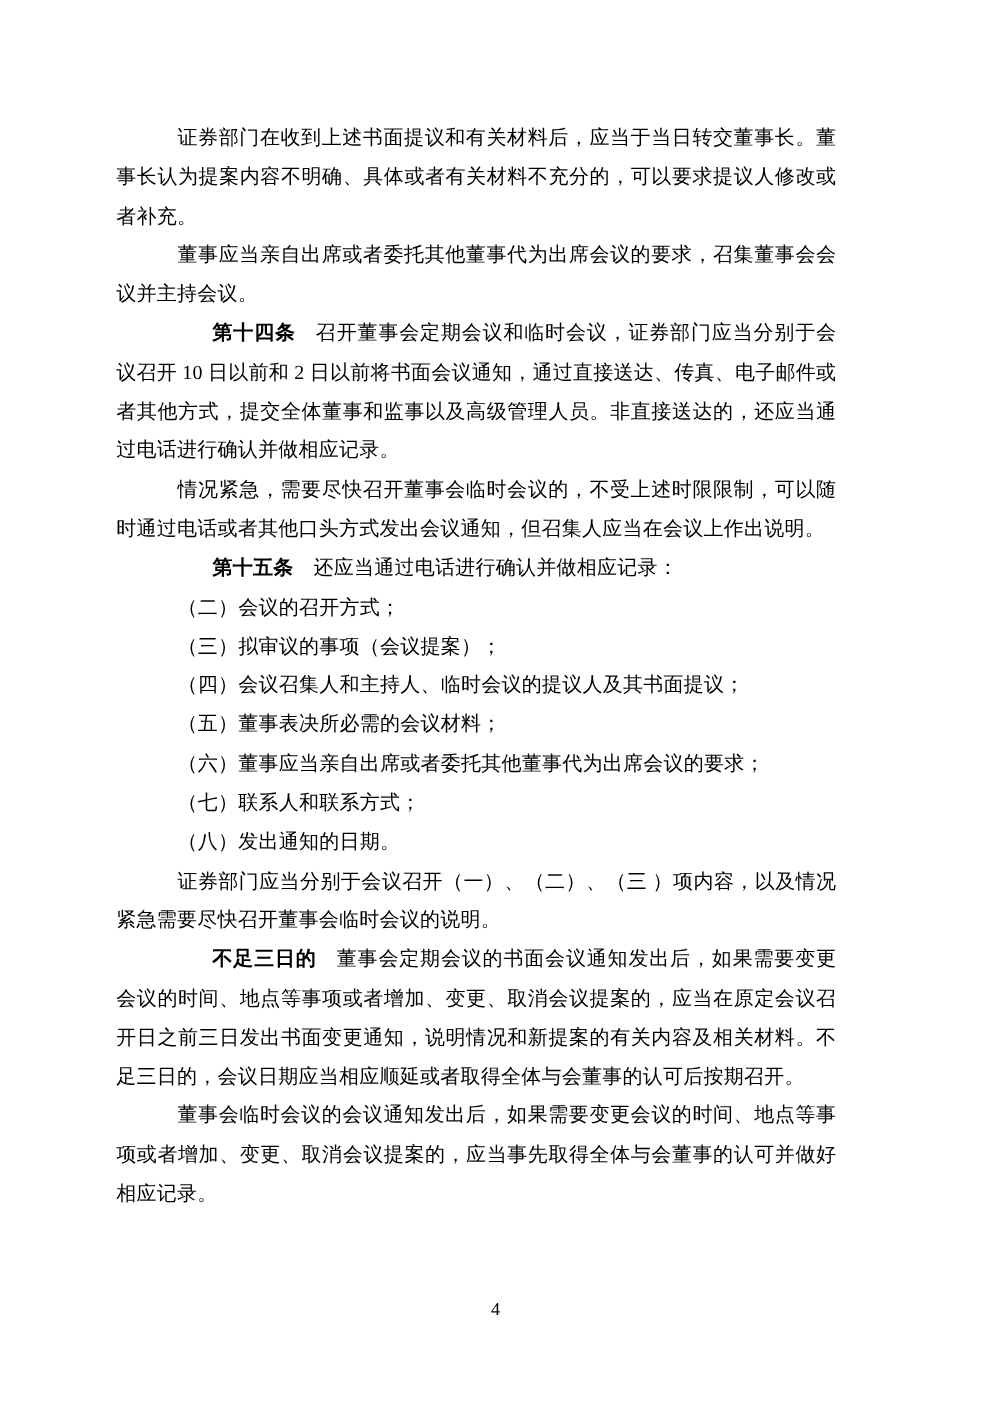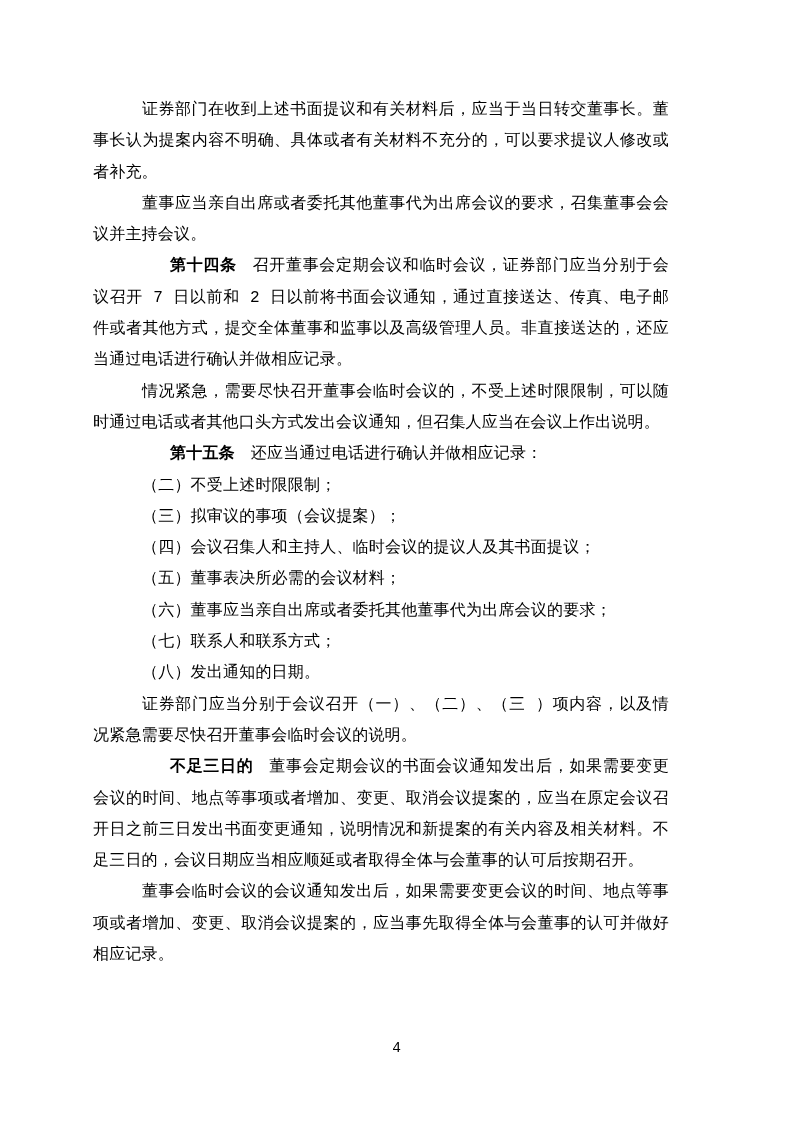--- a/index.html
+++ b/index.html
@@ -6,21 +6,21 @@
     margin: 0;
     padding: 0;
     background: #ffffff;
   }
   .page {
     position: relative;
     width: 793px;
     height: 1086px;
     background: #ffffff;
     overflow: hidden;
-    font-family: Liberation Mono, monospace;
+    font-family: Liberation Serif, serif;
     color: #000000;
   }
   .content {
     position: absolute;
     left: 93px;
     top: 95px;
     width: 576px;
     font-size: 16px;
     line-height: 31.3px;
     text-align: justify;
@@ -51,28 +51,28 @@
 </head>
 <body>
 
 <div class="page">
   <div class="content">
 
     <p>证券部门在收到上述书面提议和有关材料后，应当于当日转交董事长。董事长认为提案内容不明确、具体或者有关材料不充分的，可以要求提议人修改或者补充。</p>
 
     <p>董事应当亲自出席或者委托其他董事代为出席会议的要求，召集董事会会议并主持会议。</p>
 
-    <p><span class="article-label">第十四条</span><span>召开董事会定期会议和临时会议，证券部门应当分别于会议召开 7 日以前和 2 日以前将书面会议通知，通过直接送达、传真、电子邮件或者其他方式，提交全体董事和监事以及高级管理人员。非直接送达的，还应当通过电话进行确认并做相应记录。</span></p>
+    <p><span class="article-label">第十四条</span><span>召开董事会定期会议和临时会议，证券部门应当分别于会议召开 10 日以前和 2 日以前将书面会议通知，通过直接送达、传真、电子邮件或者其他方式，提交全体董事和监事以及高级管理人员。非直接送达的，还应当通过电话进行确认并做相应记录。</span></p>
 
     <p>情况紧急，需要尽快召开董事会临时会议的，不受上述时限限制，可以随时通过电话或者其他口头方式发出会议通知，但召集人应当在会议上作出说明。</p>
 
     <p><span class="article-label">第十五条</span><span>还应当通过电话进行确认并做相应记录：</span></p>
 
 
-    <p>（二）不受上述时限限制；</p>
+    <p>（二）会议的召开方式；</p>
 
     <p>（三）拟审议的事项（会议提案）；</p>
 
     <p>（四）会议召集人和主持人、临时会议的提议人及其书面提议；</p>
 
     <p>（五）董事表决所必需的会议材料；</p>
 
     <p>（六）董事应当亲自出席或者委托其他董事代为出席会议的要求；</p>
 
     <p>（七）联系人和联系方式；</p>

